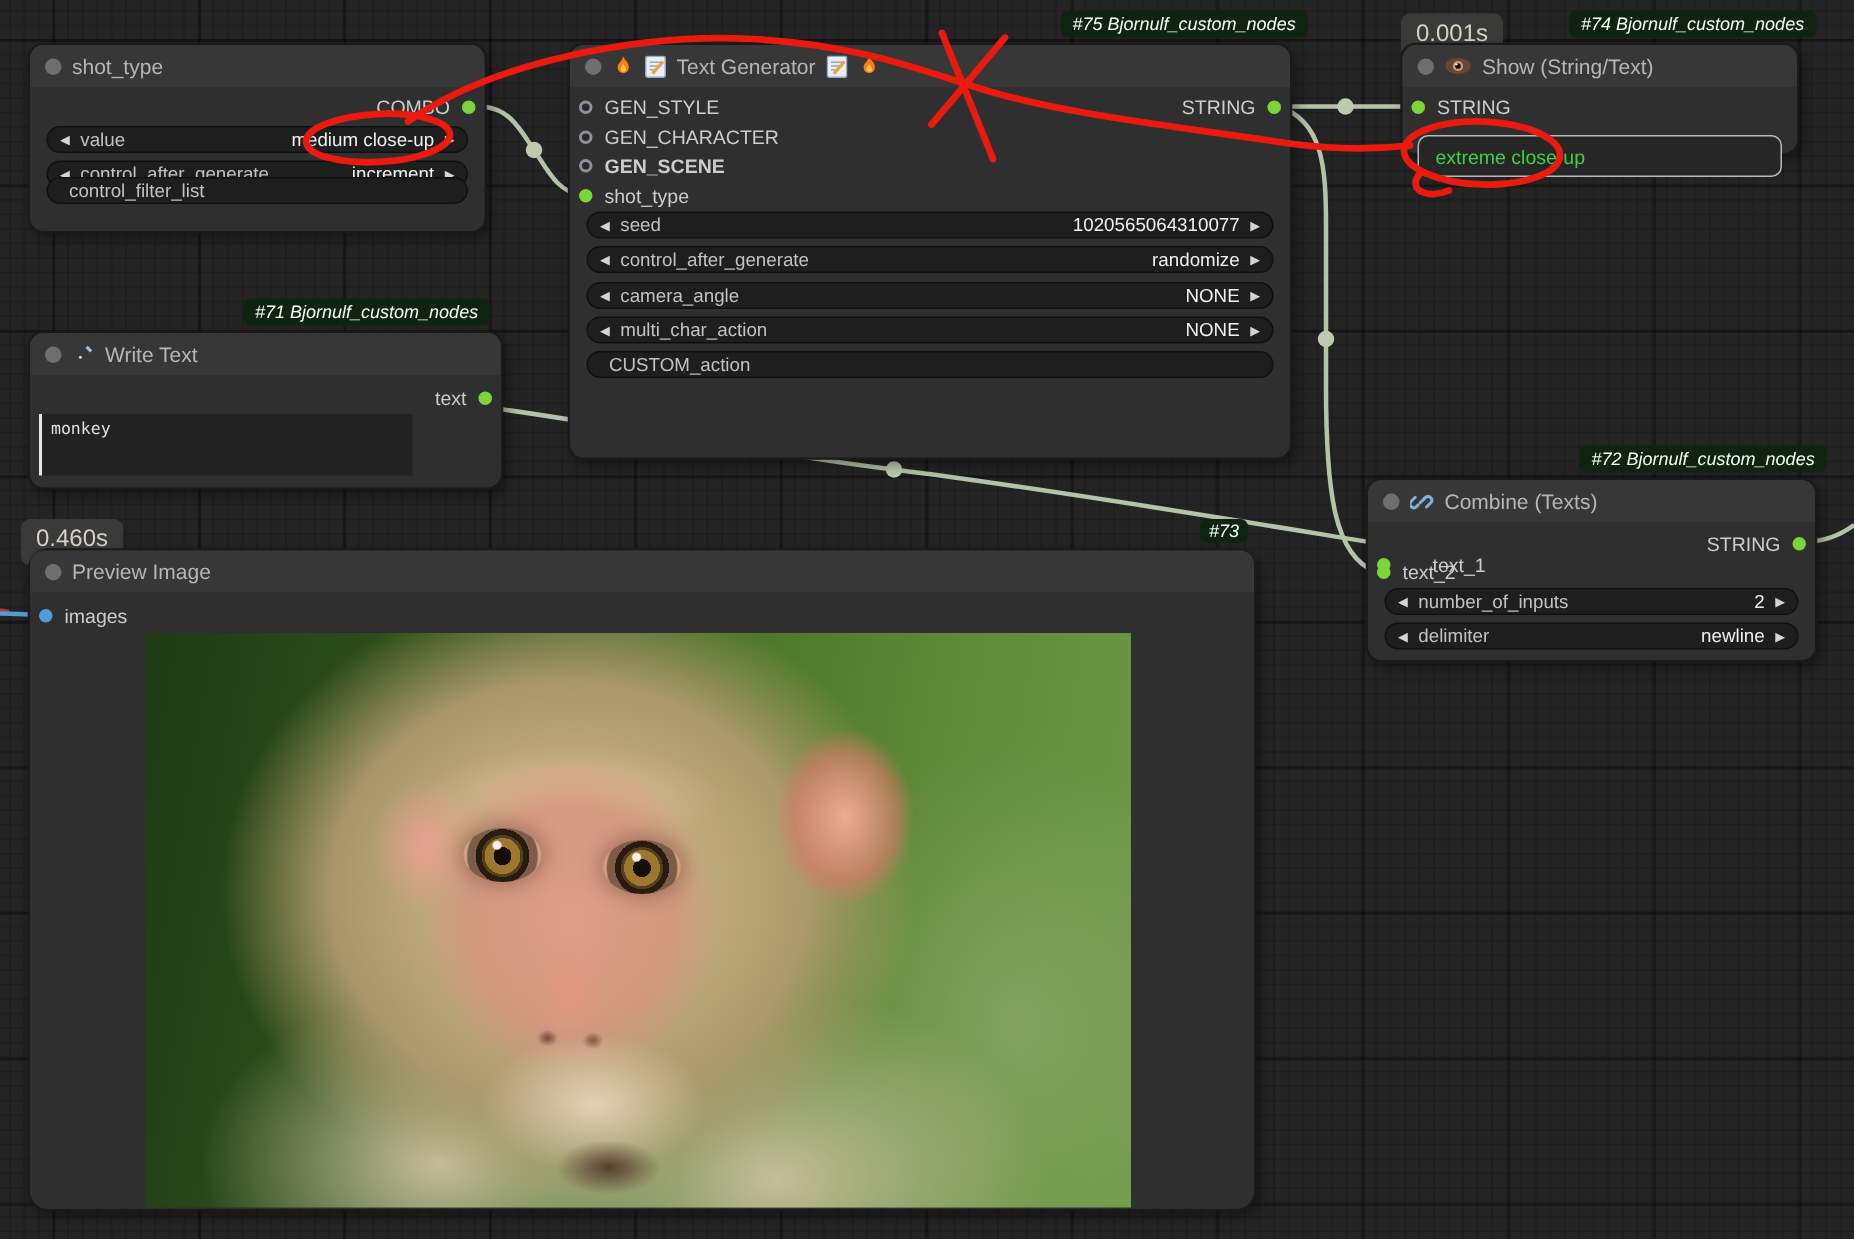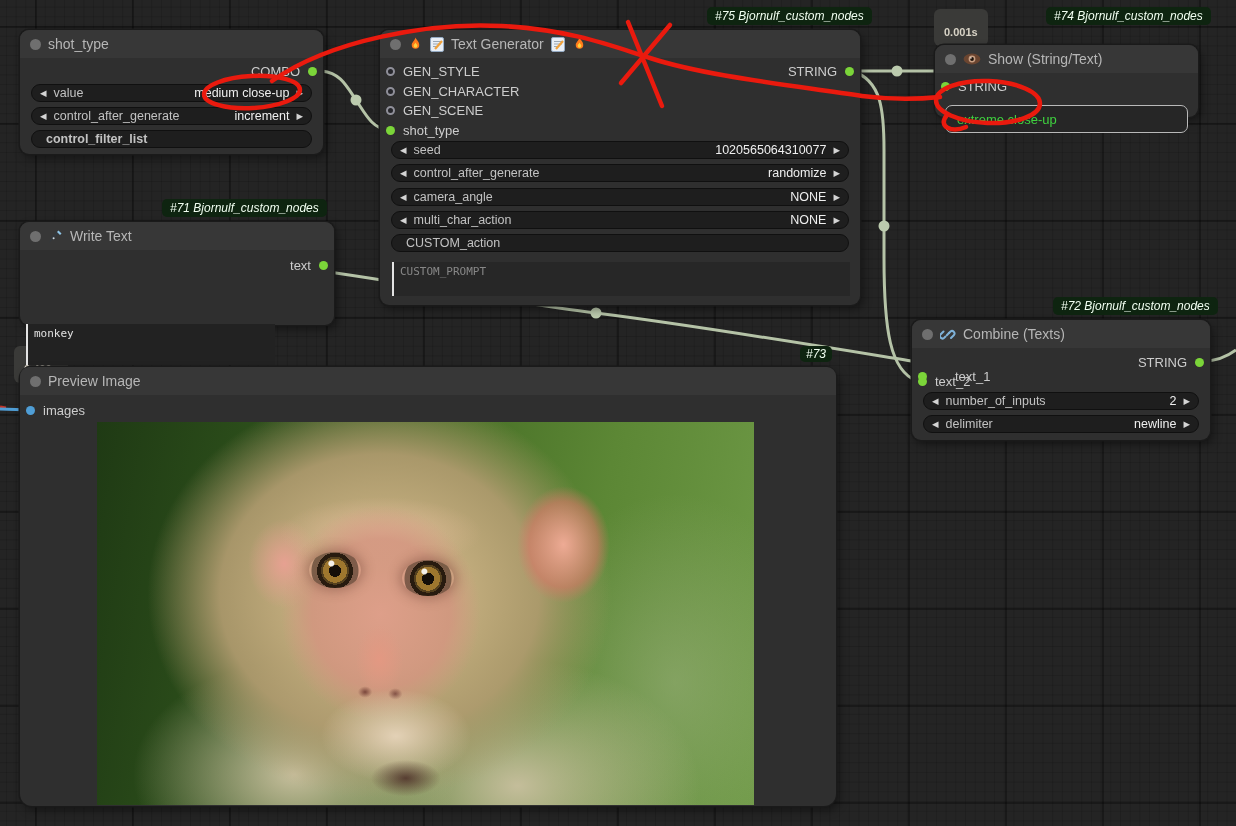--- a/index.html
+++ b/index.html
@@ -37,22 +37,22 @@
   .arr{color:#d4d4d4;font-size:8.5px;line-height:1;cursor:pointer;}
   .wl{color:#c2c2c2;white-space:nowrap;}
   .wv{margin-left:auto;color:#efefef;white-space:nowrap;}
   .widget.plain{padding-left:14px;}
   .ta{position:absolute;background:#222222;border-left:2px solid #e3e3e3;
       font-family:"DejaVu Sans Mono",monospace;font-size:11px;color:#e0e0e0;
       padding:3px 6px;box-sizing:border-box;white-space:pre;}
   .ta.ph{color:#878787;background:#272727;}
   .badge-id{position:absolute;z-index:3;background:#0e2410;color:#f2fff2;font-size:12px;
             padding:2px 8px;border-radius:5px;white-space:nowrap;font-style:italic;}
-  .badge-time{position:absolute;z-index:1;background:#3a3a38;color:#d8d3c6;font-size:11px;
-              padding:17px 10px 8px;border-radius:6px;font-weight:bold;}
+  .badge-time{position:absolute;z-index:1;background:#3a3a38;color:#d8d3c6;font-size:16px;
+              padding:5px 10px 8px;border-radius:6px;}
   .show-box{position:absolute;left:10px;right:10px;height:28px;border:1px solid #b9b9b9;
             border-radius:7px;background:#262626;display:flex;align-items:center;
             padding:0 11px;font-size:13px;box-sizing:border-box;}
   
   .monkey{position:absolute;left:77px;top:55px;width:657px;height:383px;overflow:hidden;
     background:
       radial-gradient(ellipse 50px 26px at 47% 93%, rgba(74,44,38,.85), rgba(74,44,38,0) 70%),
       radial-gradient(ellipse 100px 62px at 45.5% 82%, rgba(233,215,190,.9), rgba(233,215,190,0) 75%),
       radial-gradient(ellipse 10px 8px at 40.8% 70.5%, rgba(118,66,56,.95), rgba(118,66,56,0) 72%),
       radial-gradient(ellipse 10px 8px at 45.4% 71%, rgba(118,66,56,.95), rgba(118,66,56,0) 72%),
@@ -119,21 +119,21 @@
       <span class="wl">value</span>
       <span class="wv">medium close-up</span>
       <span class="arr">▶</span>
     </div>
     <div class="widget" style="top:77px;">
       <span class="arr">◀</span>
       <span class="wl">control_after_generate</span>
       <span class="wv">increment</span>
       <span class="arr">▶</span>
     </div>
-    <div class="widget plain" style="top:100px;font-weight:bold;">
+    <div class="widget plain" style="top:88px;">
       <span class="wl">control_filter_list</span>
     </div>
   </div>
 
   <div class="node" style="left:380px;top:30px;width:480px;height:275px;">
     <div class="hdr">
       <span class="hdr-dot"></span>
       <span class="icn">
         <svg width="15" height="16" viewBox="0 0 16 16">
             <path d="M8 1c1 3 4 4 4 8a4 4 0 1 1-8 0C4 6 7 5 8 1z" fill="#ff7a1a"></path>
@@ -163,21 +163,21 @@
       </span>
     </div>
     <div class="in-slot" style="top:33px;">
       <span class="sdot gray"></span>
       <span class="slabel">GEN_STYLE</span>
     </div>
     <div class="in-slot" style="top:53px;">
       <span class="sdot gray"></span>
       <span class="slabel">GEN_CHARACTER</span>
     </div>
-    <div class="in-slot" style="top:72px;">
+    <div class="in-slot" style="top:72px;font-weight:bold;">
       <span class="sdot gray"></span>
       <span class="slabel">GEN_SCENE</span>
     </div>
     <div class="in-slot" style="top:92px;">
       <span class="sdot"></span>
       <span class="slabel">shot_type</span>
     </div>
     <div class="out-slot" style="top:33px;">
       <span class="slabel">STRING</span>
       <span class="sdot"></span>
@@ -202,24 +202,23 @@
     </div>
     <div class="widget" style="top:181px;">
       <span class="arr">◀</span>
       <span class="wl">multi_char_action</span>
       <span class="wv">NONE</span>
       <span class="arr">▶</span>
     </div>
     <div class="widget plain" style="top:204px;">
       <span class="wl">CUSTOM_action</span>
     </div>
-    <div class="ta ph" style="left:12px;top:232px;width:458px;height:34px;">CUSTOM_PROMPT</div>
-  </div>
-
-  <div class="node" style="left:935px;top:30px;width:263px;height:72px;margin-top:15px;">
+  </div>
+
+  <div class="node" style="left:935px;top:30px;width:263px;height:72px;">
     <div class="hdr">
       <span class="hdr-dot"></span>
       <span class="icn">
         <svg width="18" height="12" viewBox="0 0 18 12">
             <ellipse cx="9" cy="6" rx="8.4" ry="5.4" fill="#6b4530"></ellipse>
             <circle cx="9" cy="6" r="3.4" fill="#c9a084"></circle>
             <circle cx="9" cy="6" r="1.9" fill="#1d120b"></circle>
             <circle cx="7.9" cy="4.9" r="0.8" fill="#f3e6da"></circle>
           </svg>
       </span>
@@ -241,21 +240,21 @@
             <path d="M10.5 1.5 L13.5 4.5 L12 6 L9 3 Z" fill="#8fc6e8"></path>
             <circle cx="5.6" cy="9.2" r="1" fill="#cfd8df"></circle>
           </svg>
       </span>
       <span class="title">Write Text</span>
     </div>
     <div class="out-slot" style="top:35px;">
       <span class="slabel">text</span>
       <span class="sdot"></span>
     </div>
-    <div class="ta" style="left:6px;top:54px;width:249px;height:41px;margin-top:48px;">monkey</div>
+    <div class="ta" style="left:6px;top:54px;width:249px;height:41px;">monkey</div>
   </div>
 
   <div class="node" style="left:912px;top:320px;width:298px;height:120px;">
     <div class="hdr">
       <span class="hdr-dot"></span>
       <span class="icn">
         <svg width="16" height="16" viewBox="0 0 16 16" fill="none" stroke="#7fb2d9" stroke-width="2" stroke-linecap="round">
             <path d="M6.8 9.2 9.2 6.8"></path>
             <path d="M5.5 10.5 4 12a2.5 2.5 0 0 1-3.5-3.5L3.5 5.5"></path>
             <path d="M10.5 5.5 12 4a2.5 2.5 0 0 1 3.5 3.5L12.5 10.5" transform="translate(-1.5 1.5)"></path>

